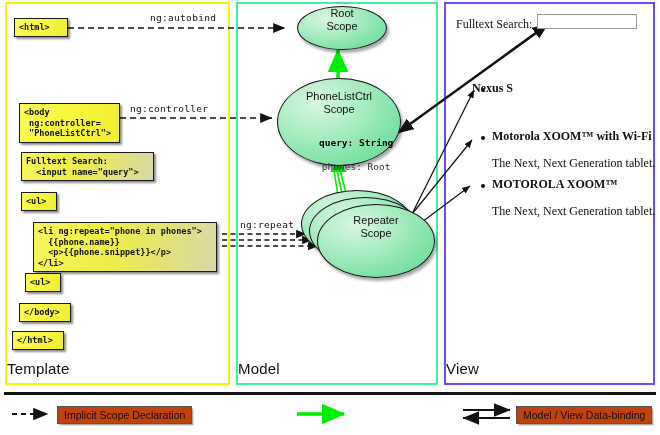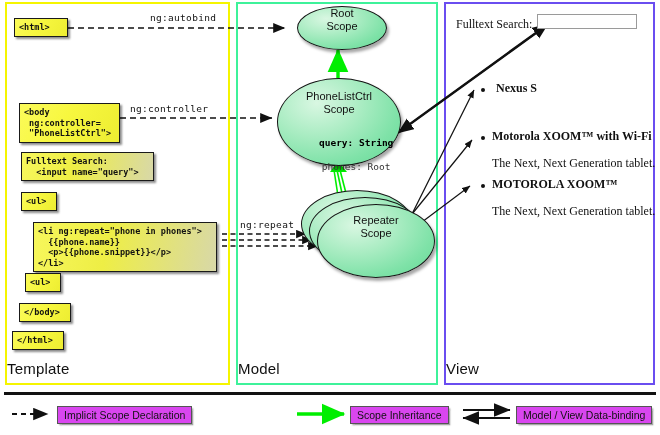--- a/index.html
+++ b/index.html
@@ -74,21 +74,21 @@
   .view-bullet{
     position:absolute;width:4px;height:4px;border-radius:50%;background:#111;
   }
   .view-name{font-size:12px;font-weight:bold;}
   .view-snip{font-size:12px;}
 
   
   #legend-rule{position:absolute;left:4px;top:392px;width:652px;height:3px;background:#111;}
   .legend-box{
     position:absolute;box-sizing:border-box;
-    background:#d946ef;border:1px solid #555;
+    background:#c2410c;border:1px solid #555;
     box-shadow:1.5px 1.5px 1.5px rgba(0,0,0,.35);
     font-family:"Liberation Sans",sans-serif;font-size:10.5px;color:#111;
     padding:2px 6px;white-space:nowrap;
   }
 
   svg.ov{position:absolute;left:0;top:0;width:660px;height:435px;overflow:visible;pointer-events:none;}
 </style>
 </head>
 <body>
 
@@ -204,21 +204,21 @@
     <div class="ell-title" style="margin-top:9px;">
       <span>Repeater</span><br>
       <span>Scope</span>
     </div>
   </div>
 
   <div id="view-search-label">Fulltext Search:</div>
   <input id="view-search-input" type="text" value="" placeholder="" style="">
 
   <div class="view-bullet" style="left:481px;top:88px;"></div>
-  <div class="view-item view-name" style="left:496px;top:81px;">Nexus S</div>
+  <div class="view-item view-name" style="left:472px;top:81px;">Nexus S</div>
 
   <div class="view-bullet" style="left:481px;top:136px;"></div>
   <div class="view-item view-name" style="left:492px;top:129px;">Motorola XOOM™  with Wi-Fi</div>
   <div class="view-item view-snip" style="left:492px;top:156px;">The Next, Next Generation tablet.</div>
 
   <div class="view-bullet" style="left:481px;top:184px;"></div>
   <div class="view-item view-name" style="left:492px;top:177px;">MOTOROLA XOOM™</div>
   <div class="view-item view-snip" style="left:492px;top:204px;">The Next, Next Generation tablet.</div>
 
   <div id="legend-rule"></div>
@@ -228,16 +228,15 @@
     <line x1="12" y1="414" x2="48" y2="414" stroke="#111" stroke-width="2" stroke-dasharray="5,4" marker-end="url(#mk-black)"></line>
 
     <line x1="297" y1="414" x2="344" y2="414" stroke="#00ee00" stroke-width="3.4" marker-end="url(#mk-green)"></line>
 
     <line x1="463" y1="410" x2="510" y2="410" stroke="#111" stroke-width="2.2" marker-end="url(#mk-black)"></line>
     <line x1="510" y1="418" x2="463" y2="418" stroke="#111" stroke-width="2.2" marker-end="url(#mk-black)"></line>
     <line x1="463" y1="410" x2="510" y2="418" stroke="#111" stroke-width="0"></line>
   </svg>
 
   <div class="legend-box" style="left:57px;top:406px;">Implicit Scope Declaration</div>
-  <div class="legend-box" style="left:350px;top:406px;">Scope Inheritance</div>
   <div class="legend-box" style="left:516px;top:406px;">Model / View Data-binding</div>
 
 </div>
 
 </body></html>

